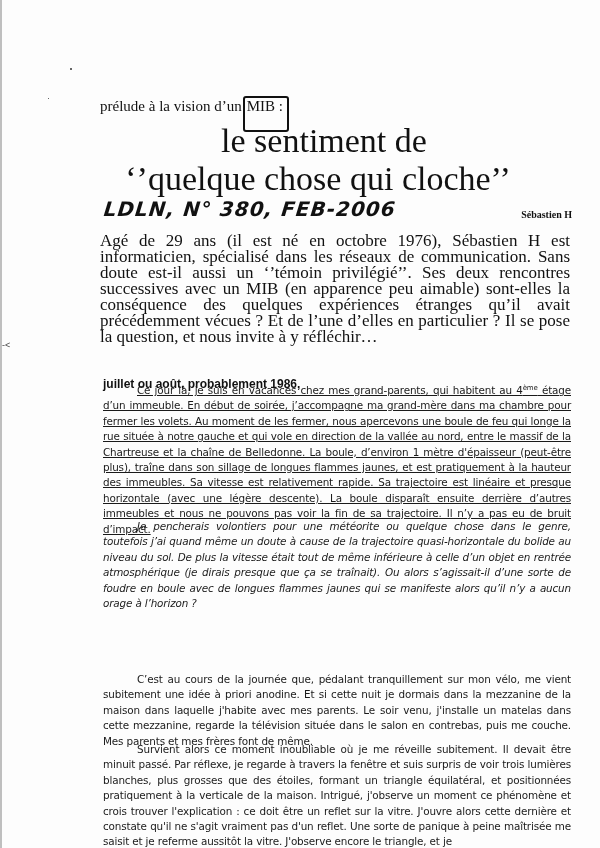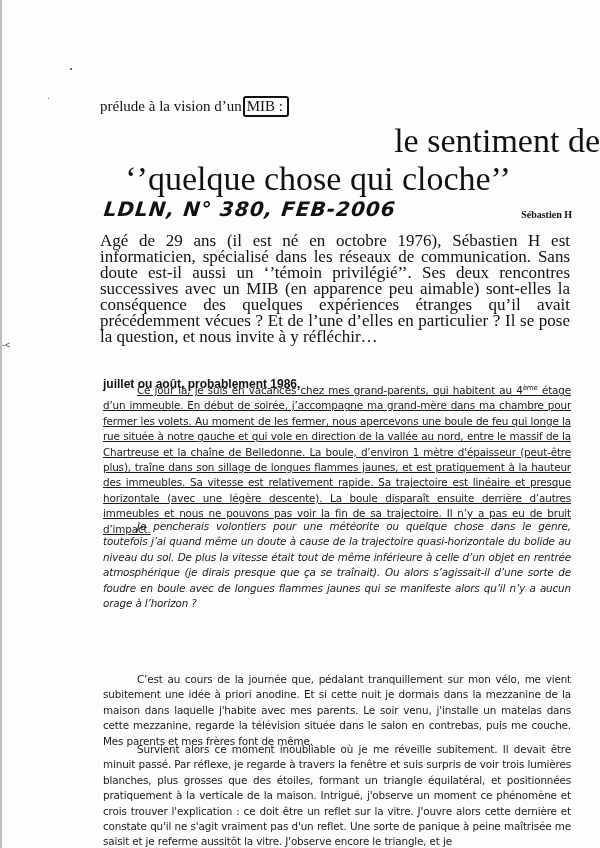--- a/index.html
+++ b/index.html
@@ -3,23 +3,23 @@
   <meta charset="utf-8">
   <style>
     html, body { margin: 0; padding: 0; background: #ffffff; }
     body { width: 600px; height: 848px; position: relative; overflow: hidden; color: #111; }
     .page { position: absolute; left: 0; top: 0; width: 600px; height: 848px; background: #fdfdfd; }
     .left-edge { position: absolute; left: 0; top: 0; width: 2px; height: 848px; background: #bfbfbf; }
     .speck { position: absolute; width: 2px; height: 2px; background: #333; border-radius: 50%; }
     .edge-mark { position: absolute; left: 2px; top: 340px; font-family: "Liberation Sans", sans-serif; font-size: 9px; color: #444; }
 
     .prelude { position: absolute; left: 100px; top: 96px; font-family: "Liberation Serif", serif; font-size: 15px; }
-    .mib-box { display: inline-block; border: 2px solid #111; border-radius: 3px; padding: 0 4px 0 2px; margin-left: 1px; line-height: 17px; }
+    .mib-box { display: inline-block; border: 2px solid #111; border-radius: 3px; padding: 0 4px 15px 2px; margin-left: 1px; line-height: 17px; }
 
-    .title1 { position: absolute; left: 0; width: 600px; top: 122px; text-align: right; font-family: "Liberation Serif", serif; font-size: 34px; line-height: 38px; padding-left: 48px; box-sizing: border-box; }
+    .title1 { position: absolute; left: 0; width: 600px; top: 122px; text-align: center; font-family: "Liberation Serif", serif; font-size: 34px; line-height: 38px; padding-left: 48px; box-sizing: border-box; }
     .title2 { position: absolute; left: 0; width: 600px; top: 160px; text-align: center; font-family: "Liberation Serif", serif; font-size: 34px; line-height: 38px; padding-left: 36px; box-sizing: border-box; }
 
     .handwritten { position: absolute; left: 104px; top: 197px; font-family: "DejaVu Sans", sans-serif; font-size: 20px; font-weight: bold; font-style: italic; letter-spacing: 1px; transform: skewX(-6deg); }
     .author { position: absolute; right: 28px; top: 209px; font-family: "Liberation Serif", serif; font-size: 10px; font-weight: bold; }
 
     .intro { position: absolute; left: 100px; top: 233px; width: 470px; font-family: Liberation Serif, serif; font-size: 17px; line-height: 16px; text-align: justify; }
 
     .section-head { position: absolute; left: 103px; font-family: "Liberation Sans", sans-serif; font-size: 12px; font-weight: bold; line-height: 13.5px; margin-top: 36px; }
     .body-text { position: absolute; left: 103px; width: 468px; font-family: "DejaVu Sans", sans-serif; font-size: 10.4px; line-height: 15.4px; text-align: justify; color: #1a1a1a; letter-spacing: -0.15px; }
     .body-text p { margin: 0; text-indent: 34px; }

